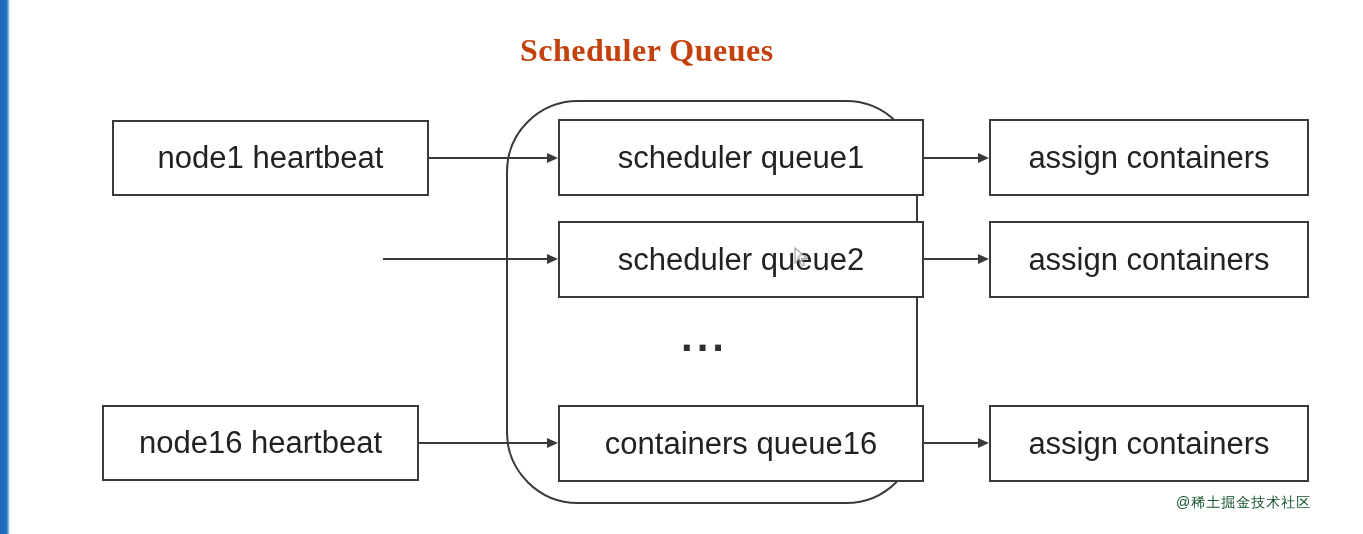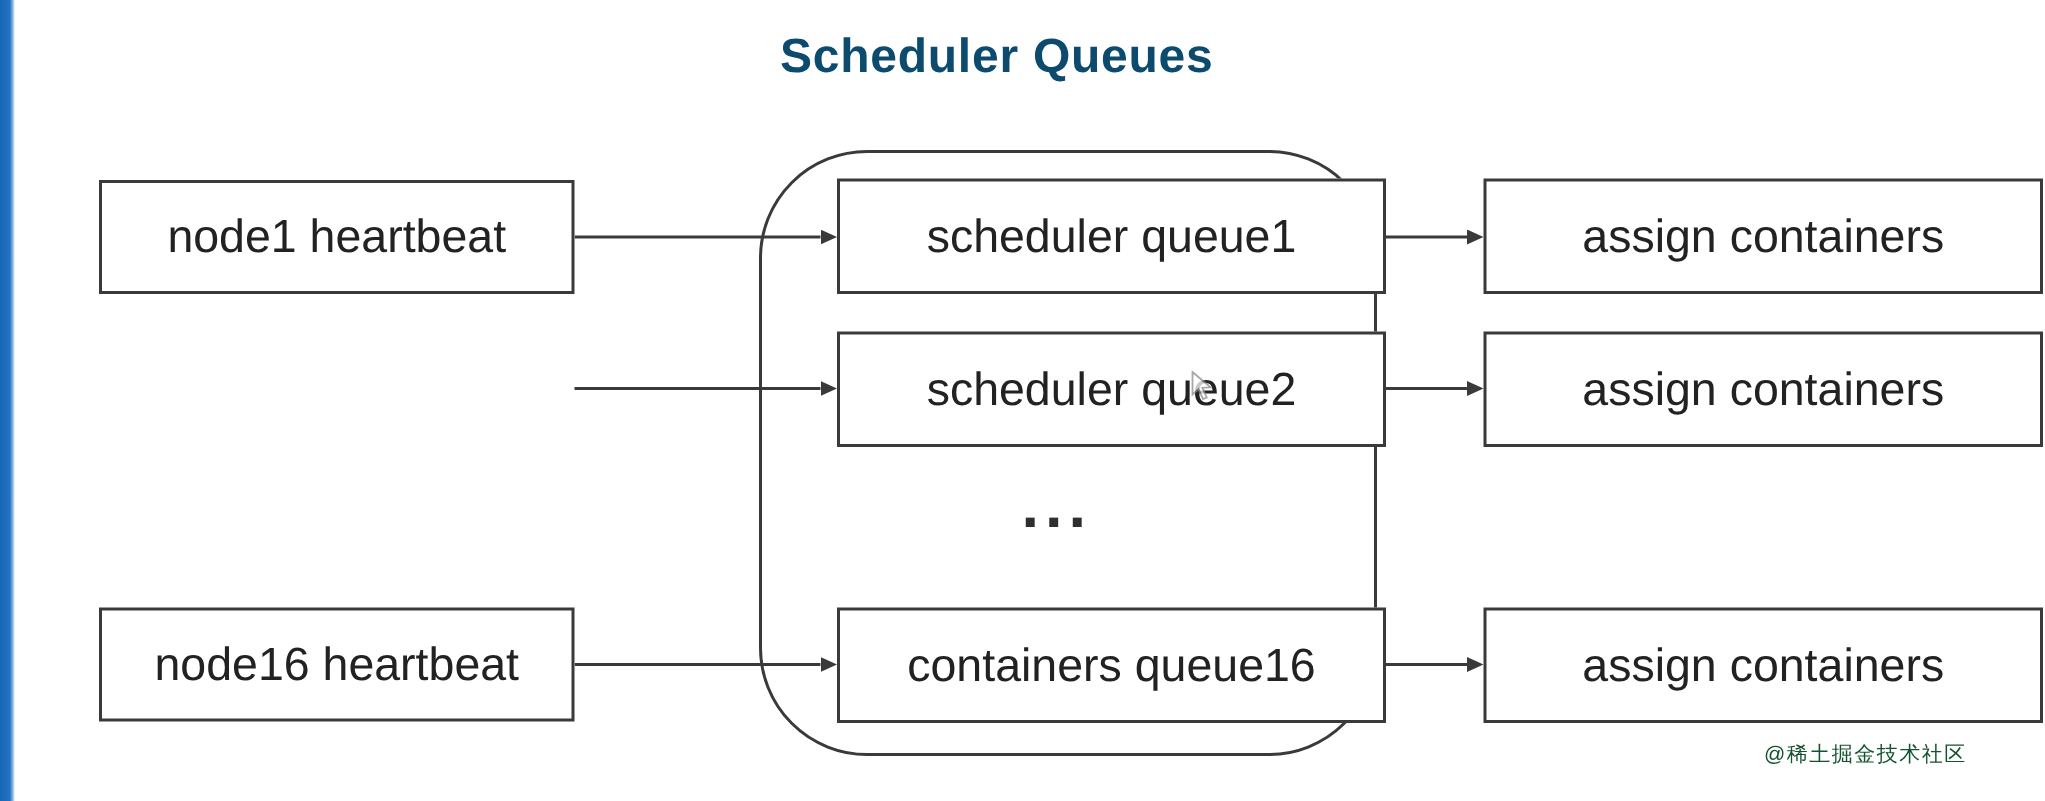--- a/index.html
+++ b/index.html
@@ -16,27 +16,28 @@
     font-family: "Liberation Sans", sans-serif;
   }
   .blue-bar {
     position: absolute;
     left: 0; top: 0;
     width: 10px; height: 534px;
     background: linear-gradient(to right, #1a66b4 0%, #2172c2 65%, #6ba3d9 80%, #c3d9ee 92%, #ffffff 100%);
   }
   .title {
     position: absolute;
-    left: 520px; top: 19px;
+    left: 520px; top: 32px;
     margin: 0;
     font-size: 32px;
     font-weight: bold;
     letter-spacing: 0.5px;
-    color: #0c4a6e;
+    color: #c2410c;
     white-space: nowrap;
+    font-family: Liberation Serif, serif;
   }
   .group-outline {
     position: absolute;
     left: 506px; top: 100px;
     width: 412px; height: 404px;
     border: 2px solid #3a3a3a;
     border-radius: 72px;
     box-sizing: border-box;
     background: transparent;
   }
@@ -48,29 +49,29 @@
     display: flex;
     align-items: center;
     justify-content: center;
     font-size: 31px;
     color: #222222;
     white-space: nowrap;
   }
   
   .col-node   { left: 66px;  width: 317px; height: 76px; }
   .col-queue  { left: 558px; width: 366px; height: 77px; }
-  .col-action { left: 989px; width: 373px; height: 77px; }
+  .col-action { left: 989px; width: 320px; height: 77px; }
   
-  .row-1.col-node   { top: 120px; }
+  .row-1.col-node   { top: 120px; margin-left: 46px; }
   .row-1.col-queue  { top: 119px; }
   .row-1.col-action { top: 119px; }
   .row-2.col-node   { top: 222px; }
   .row-2.col-queue  { top: 221px; }
   .row-2.col-action { top: 221px; }
-  .row-3.col-node   { top: 405px; }
+  .row-3.col-node   { top: 405px; margin-left: 36px; }
   .row-3.col-queue  { top: 405px; }
   .row-3.col-action { top: 405px; }
 
   .arrow-layer {
     position: absolute;
     left: 0; top: 0;
     width: 1363px; height: 534px;
     pointer-events: none;
   }
   .ellipsis {

